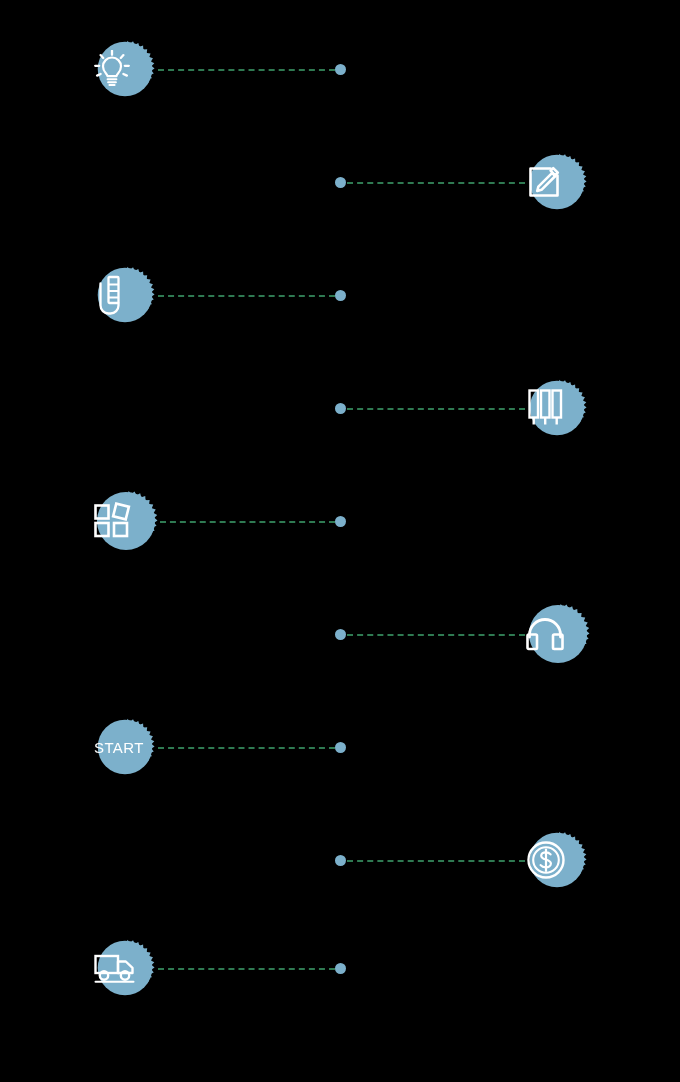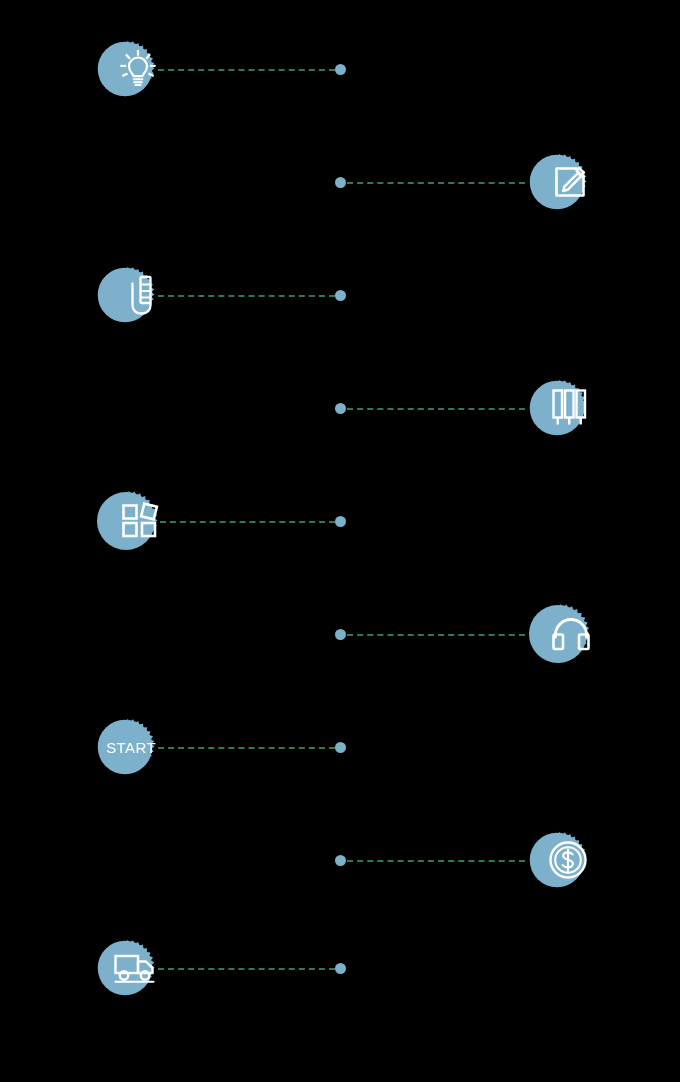--- a/index.html
+++ b/index.html
@@ -58,21 +58,21 @@
   .node-disc {
     position: absolute;
     inset: 0;
     display: block;
   }
   .node-inner {
     position: absolute;
     inset: 0;
     display: flex;
     align-items: center;
-    justify-content: flex-end;
+    justify-content: flex-start;
   }
   .node-label {
     color: #ffffff;
     font-size: 15px;
     font-family: "Liberation Sans", sans-serif;
     letter-spacing: 0.4px;
     line-height: 1;
     white-space: nowrap;
   }
   .node-inner svg { display: block; }

